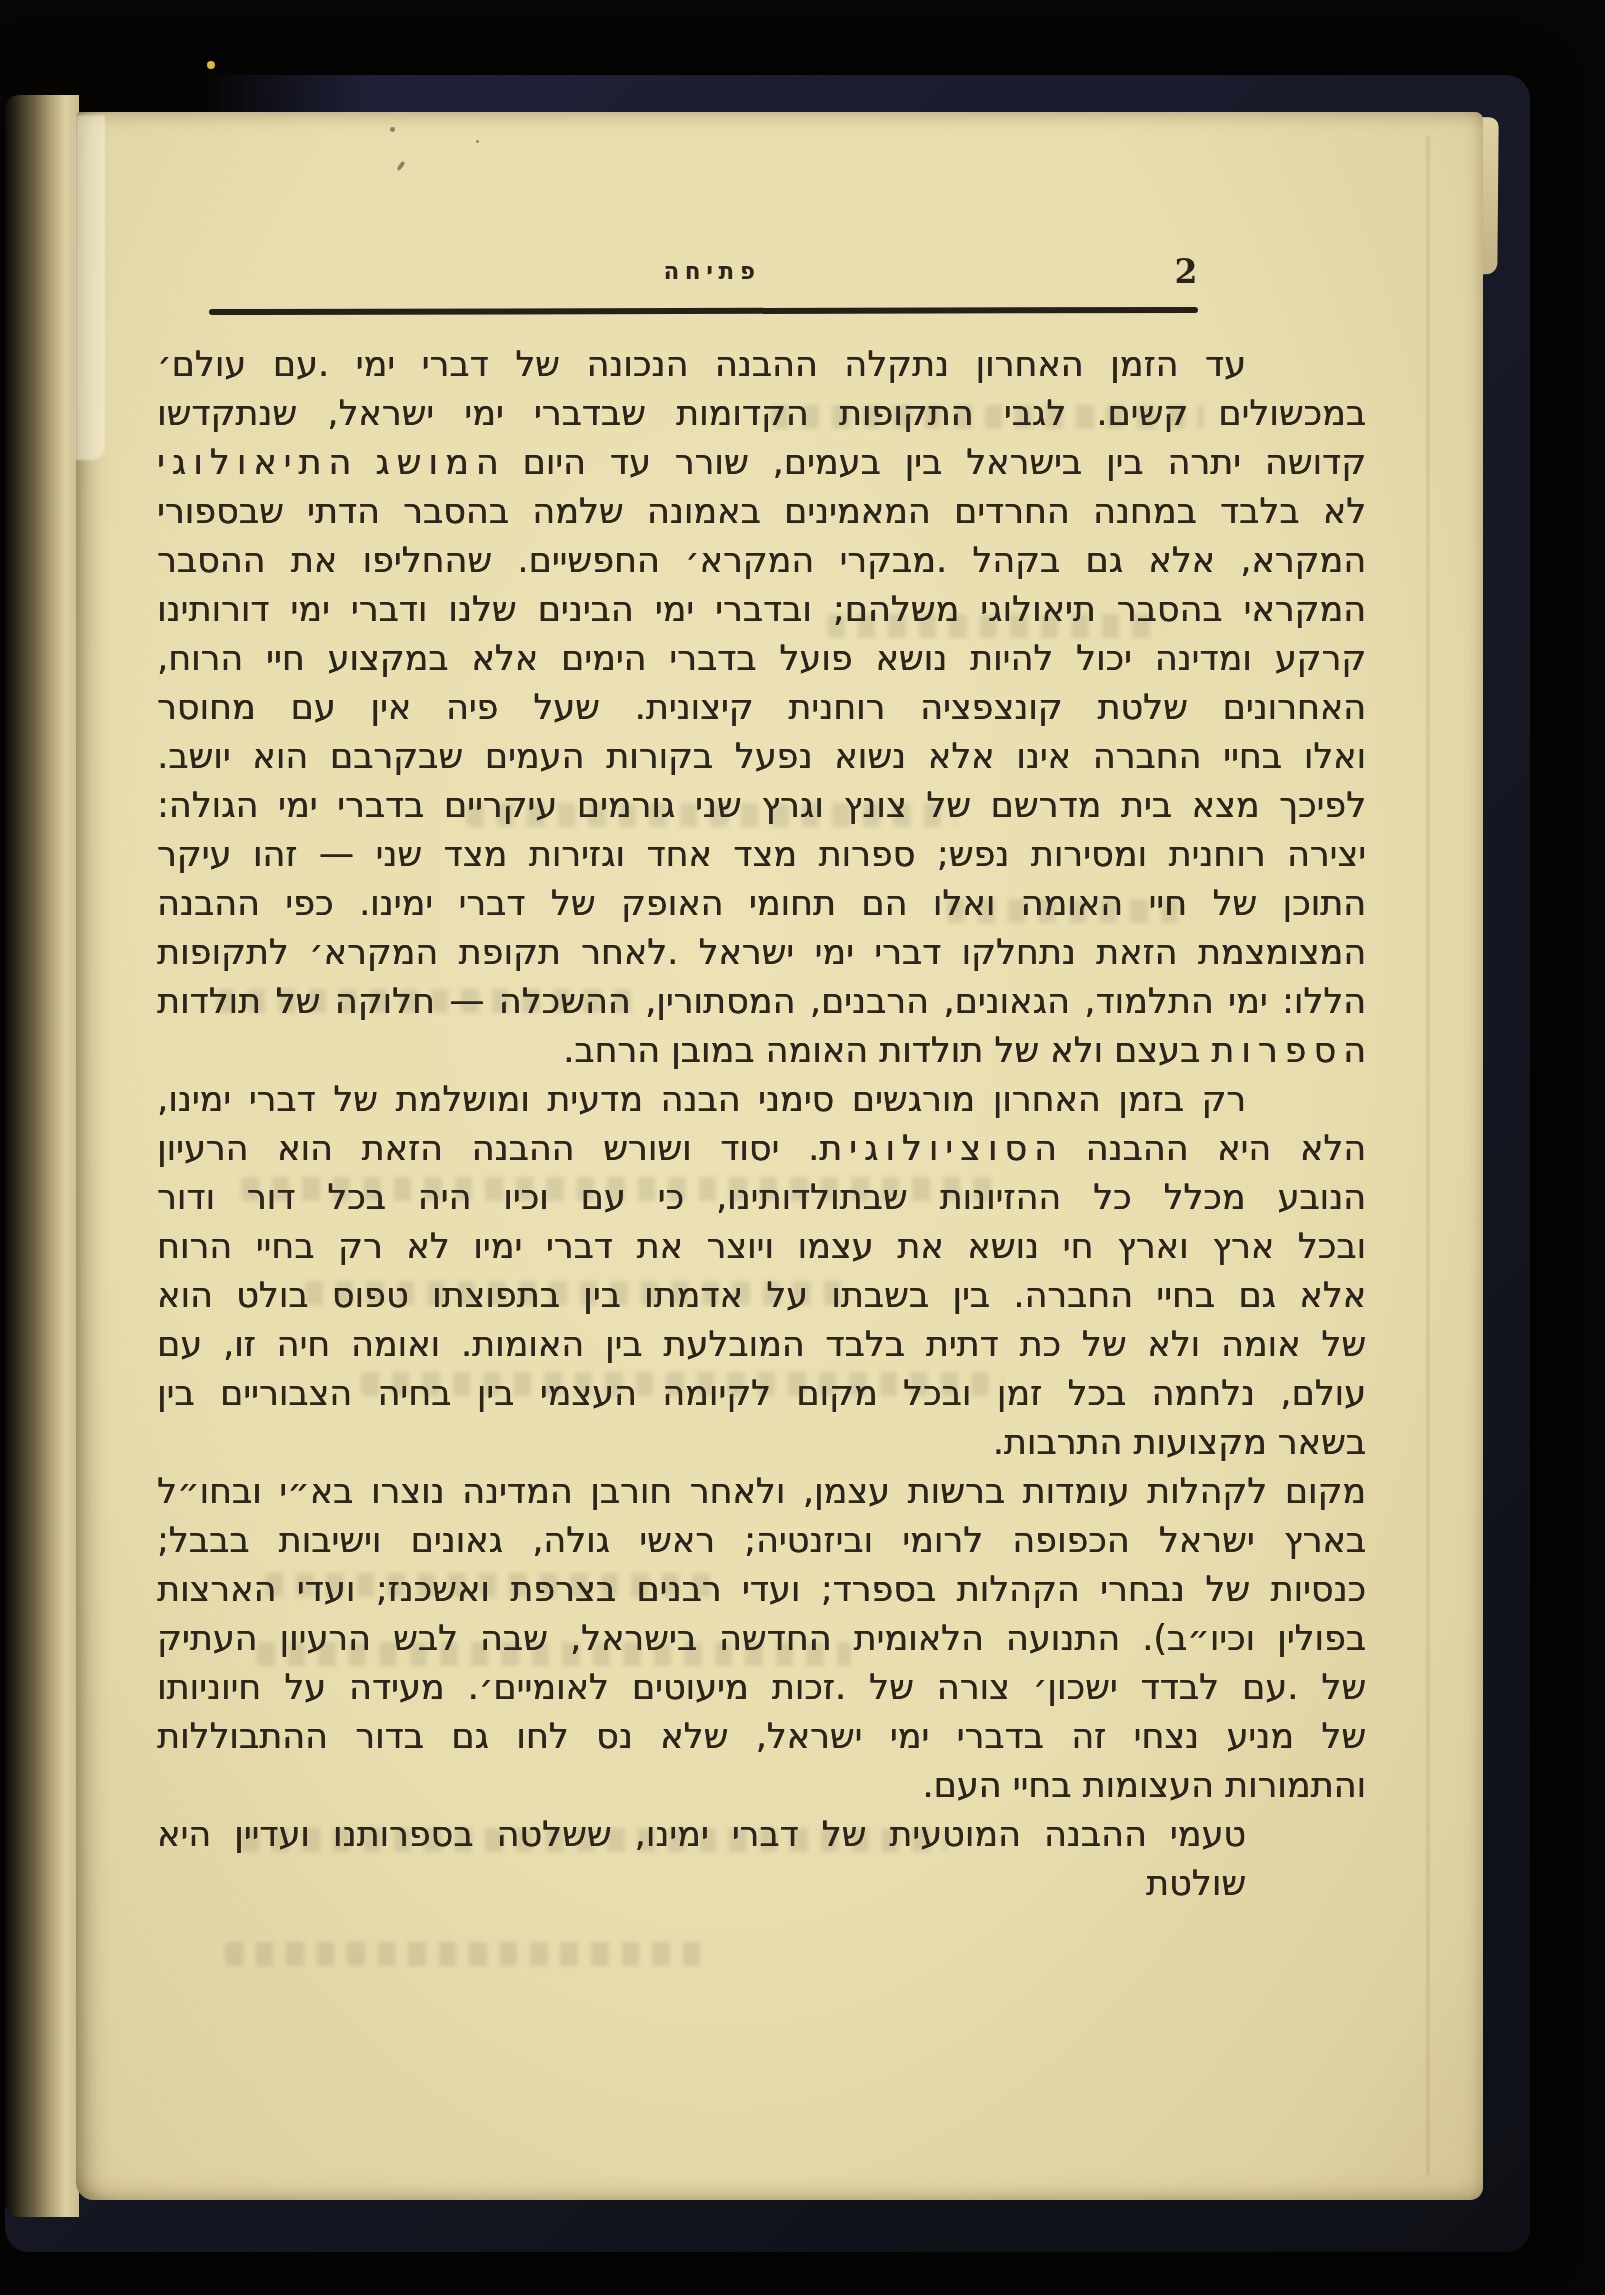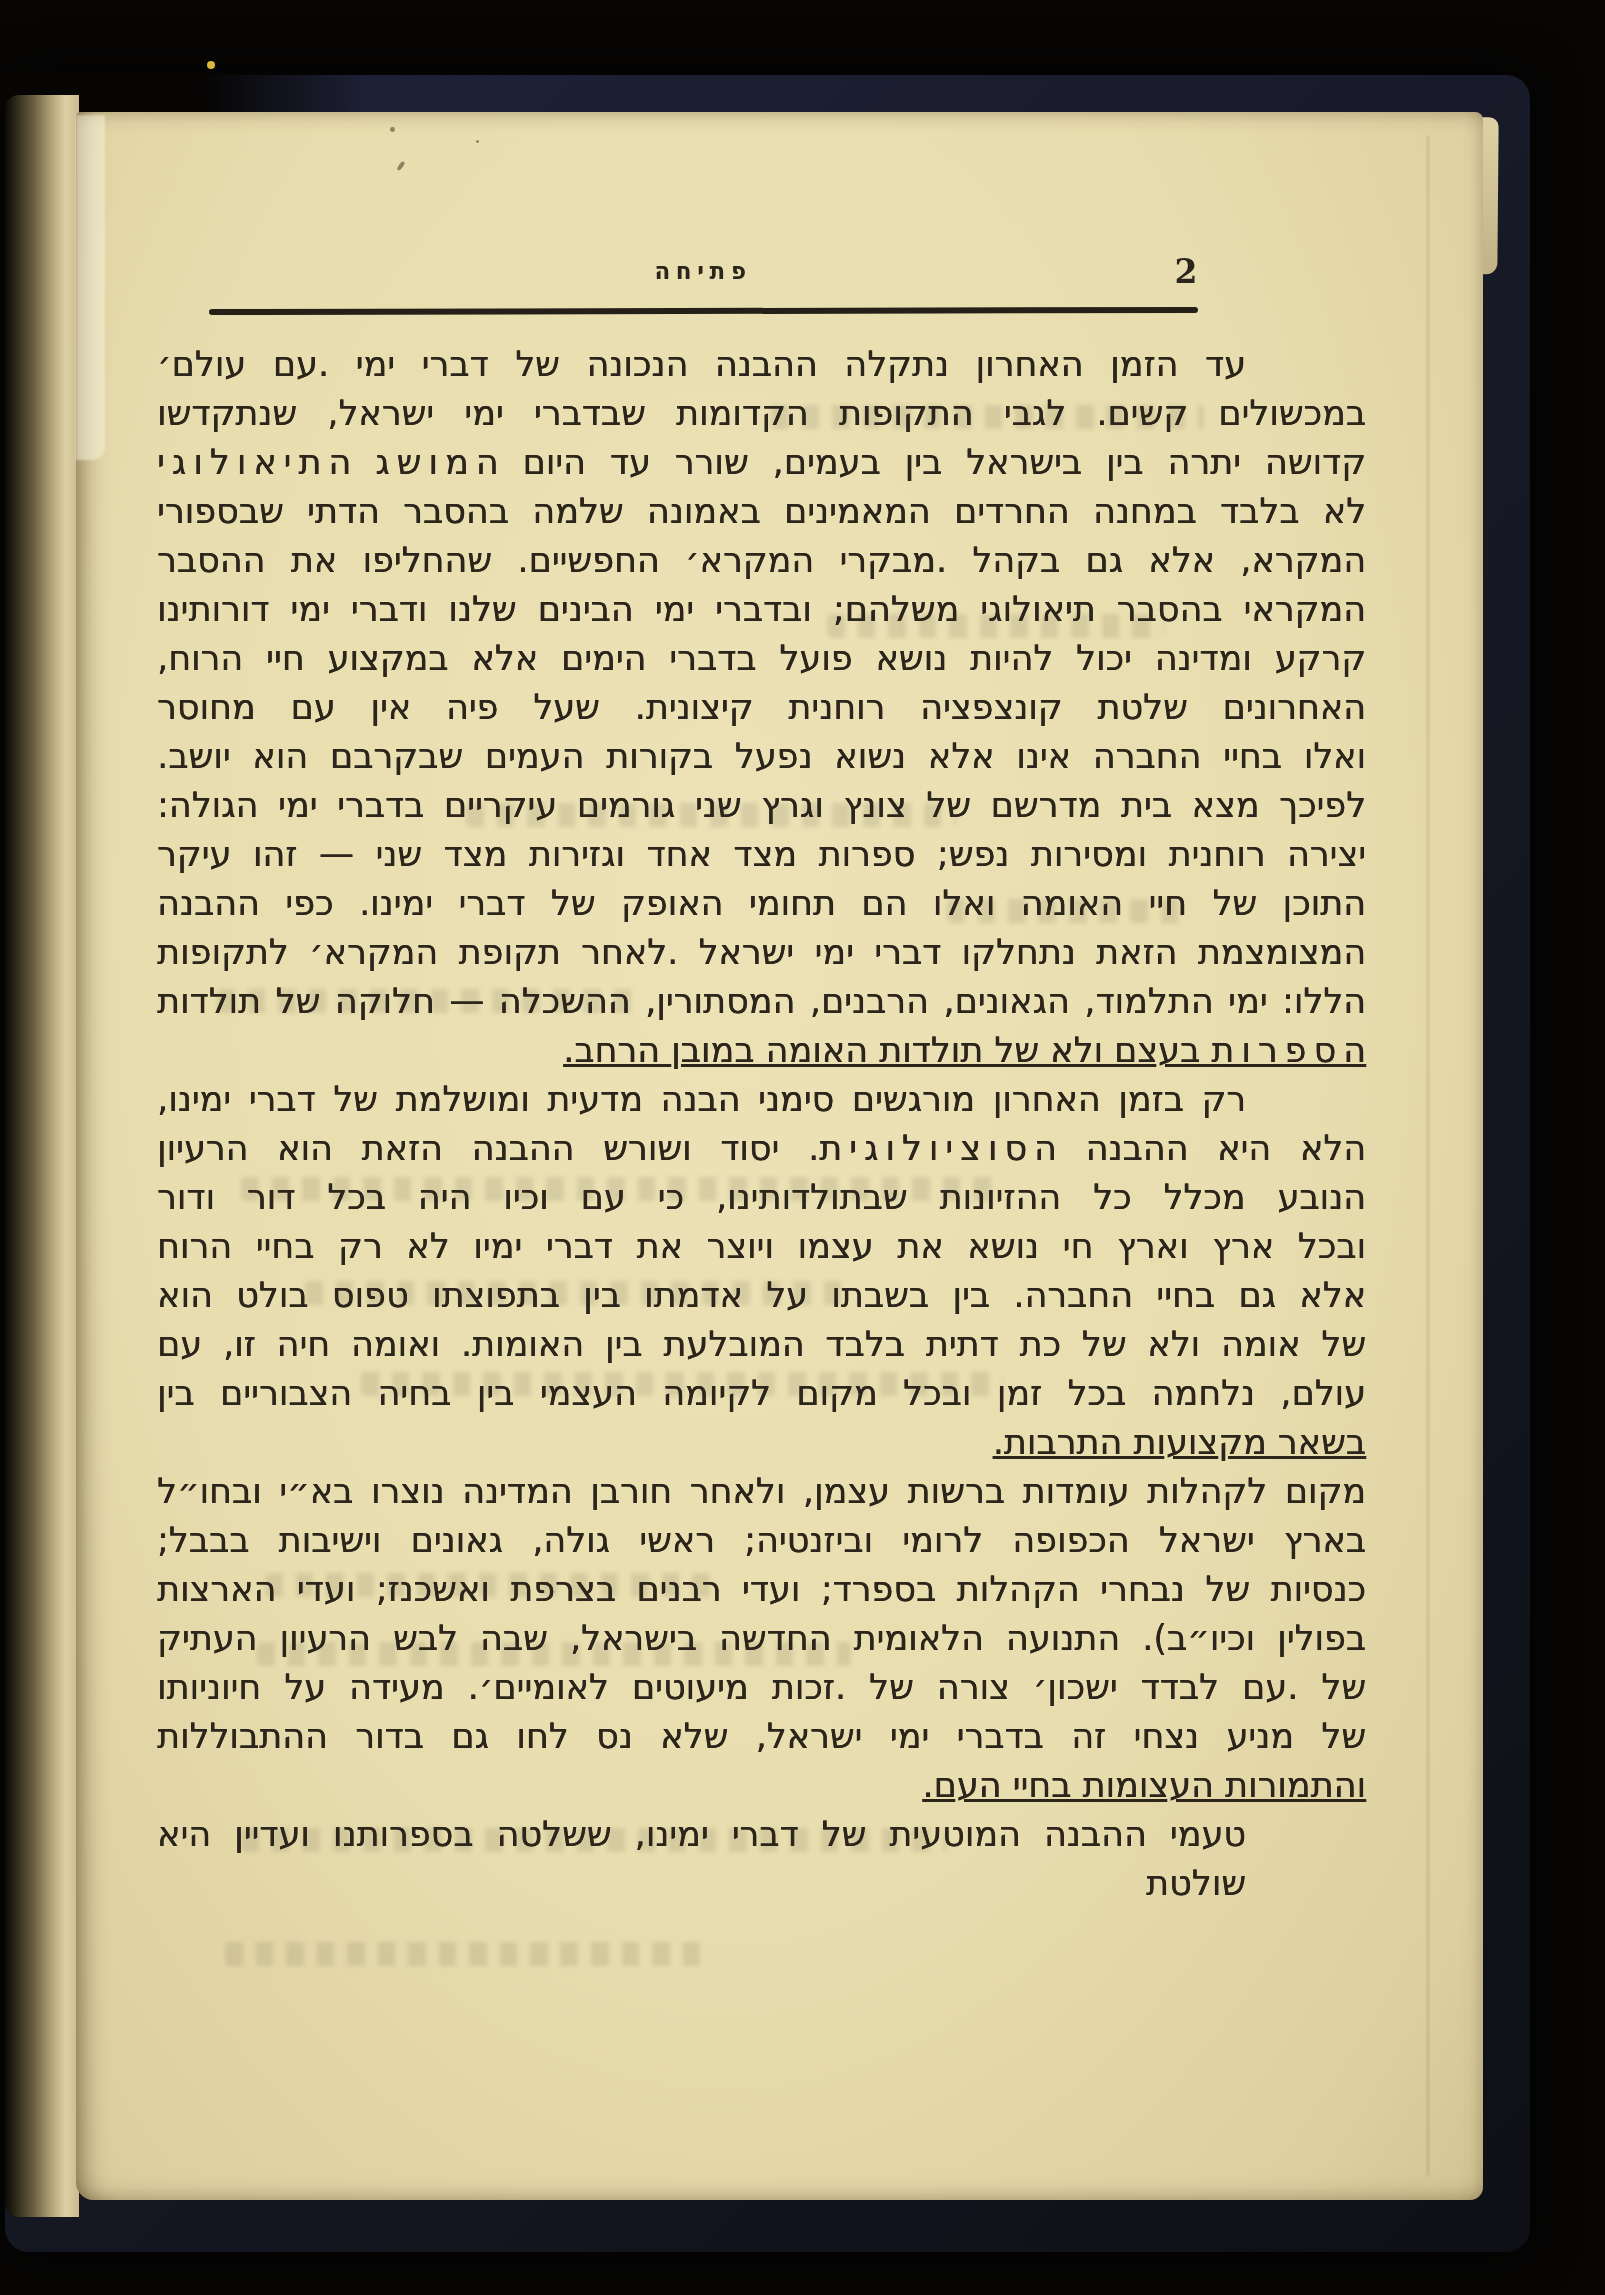--- a/index.html
+++ b/index.html
@@ -50,41 +50,41 @@
       inset -11.2px 0 21px -13px rgba(110,90,55,.38),
       inset 0 -14.4px 24px -14.4px rgba(110,90,55,.38),
       inset 0 13px 21px -13px rgba(110,90,55,.3);
   }
   .crease-right{
     position:absolute;left:1427px;top:136px;width:2.4px;height:2039px;
     background:rgba(130,110,70,.28);filter:blur(0.8px);
   }
   
   .page-title{
-    position:absolute;left:210px;top:258px;width:986px;
+    position:absolute;left:219px;top:258px;width:986px;
     text-align:center;font-size:23px;font-weight:bold;letter-spacing:5.6px;
     color:var(--ink);direction:rtl;
   }
   .page-number{
     position:absolute;left:1158px;top:252px;width:56px;text-align:center;
     font-family:"DejaVu Serif",serif;font-weight:bold;font-size:33px;color:var(--ink);
   }
   .header-rule{
     position:absolute;left:209px;top:308px;width:989px;height:6.4px;
     background:var(--rule);border-radius:4px;transform:rotate(-.12deg);
   }
   
   .text-block{
     position:absolute;left:157px;top:340px;width:1209px;
     direction:rtl;color:var(--ink);
     font-size:35px;line-height:49px;
     text-shadow:0.3px 0 0 currentColor;
   }
   .ln{text-align:justify;text-align-last:justify;text-justify:inter-word;}
-  .ln.end{text-align:left;text-align-last:right;text-decoration:underline;}
+  .ln.end{text-align:left;text-align-last:right;}
   .ln.ind{padding-right:120px;}
   
   .ghost{
     position:absolute;height:24px;border-radius:4.8px;opacity:.5;
     background:repeating-linear-gradient(90deg,rgba(125,117,88,.36) 0 17.7px,rgba(125,117,88,0) 17.7px 30.5px);
     filter:blur(2px);
   }
   
   .speck{position:absolute;border-radius:50%;}
   .speck.yellow{left:207px;top:61px;width:8px;height:8px;background:#d9b83d;}

